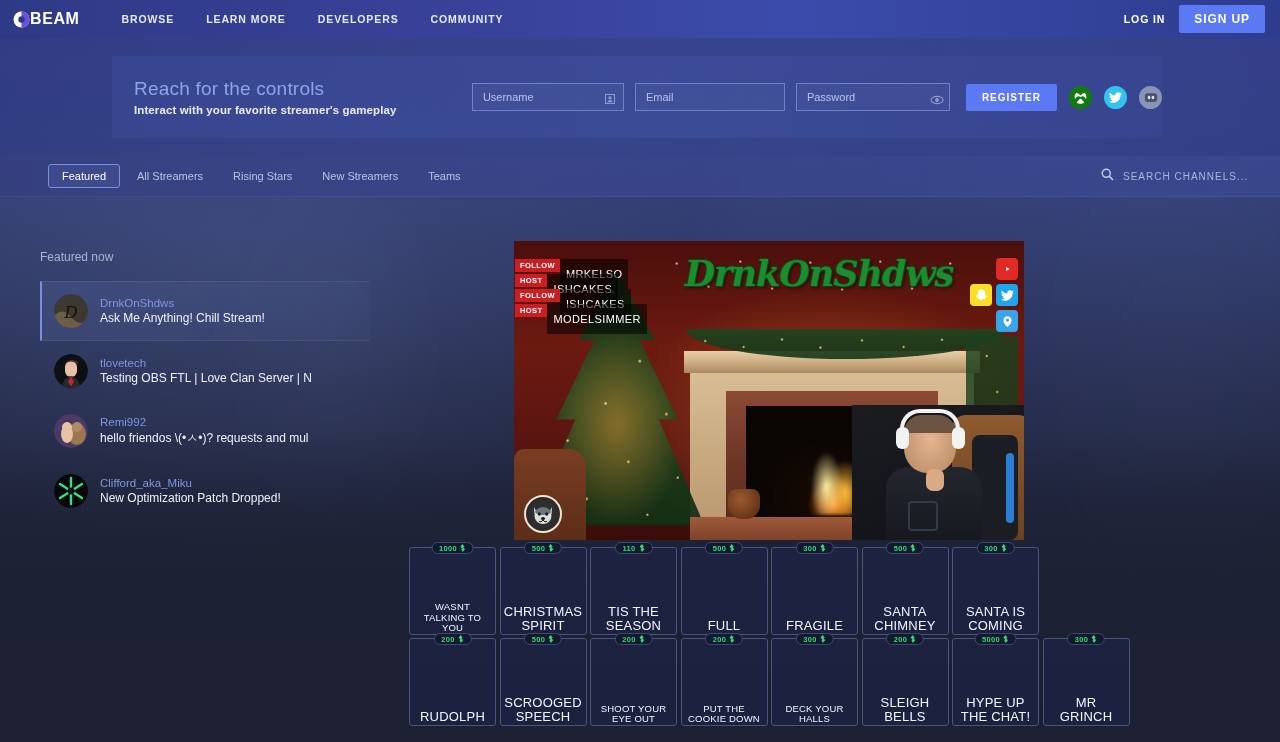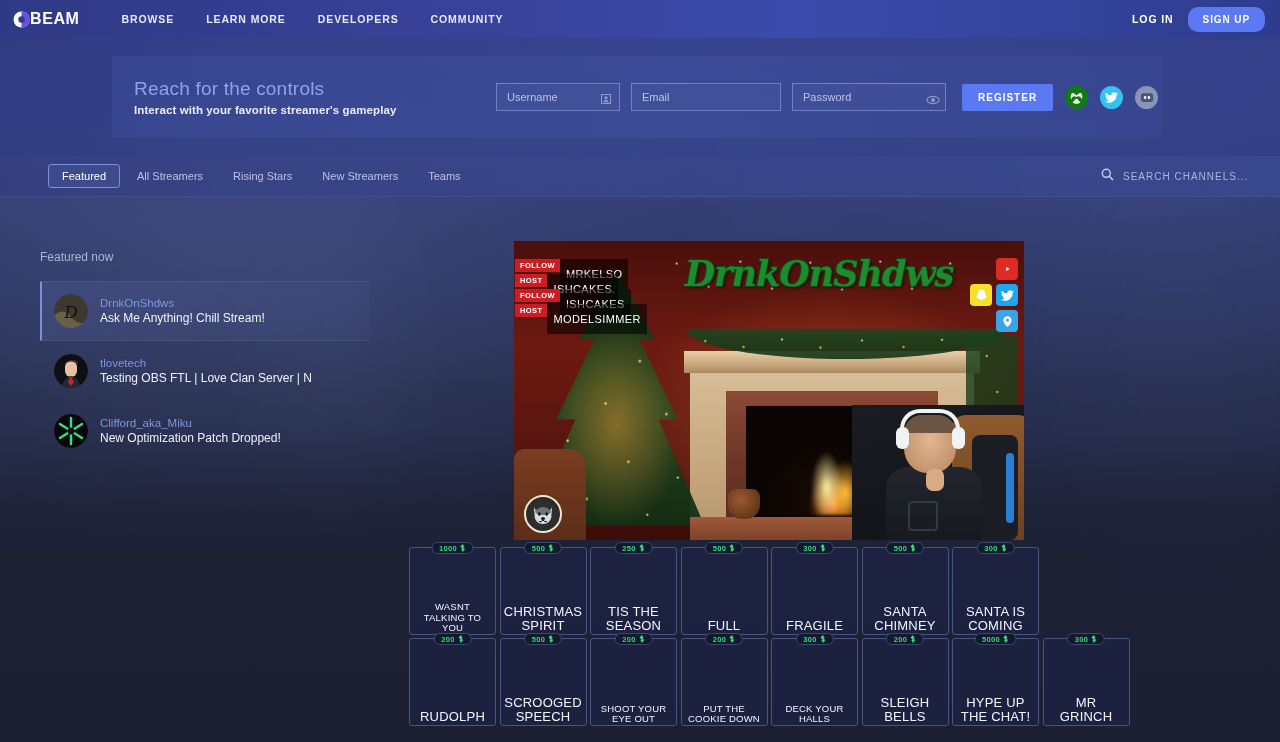--- a/index.html
+++ b/index.html
@@ -52,22 +52,22 @@
     font-family:"Liberation Sans", sans-serif;
   }
   .nav-links { display:flex; align-items:center; gap:32px; margin-left: 42px; }
   .nav-link {
     color:#e6e9f8; font-size:10.5px; font-weight:700; letter-spacing:.9px;
     text-transform:uppercase; cursor:pointer; white-space:nowrap;
   }
   .topbar-right { margin-left:auto; display:flex; align-items:center; gap:14px; margin-right:15px; }
   .login-btn { color:#fff; font-size:10.5px; font-weight:700; letter-spacing:.9px; cursor:pointer; }
   .signup-btn {
-    background:#5a79f2; color:#fff; font-size:10px; font-weight:700;
-    letter-spacing:.9px; padding:7px 15px; border-radius:10px; cursor:pointer;
+    background:#5a79f2; color:#fff; font-size:12px; font-weight:700;
+    letter-spacing:.9px; padding:7px 15px; border-radius:2px; cursor:pointer;
   }
 
   
   #hero {
     position:absolute; left:0; top:38px; width:1280px; height:118px;
     z-index: 15;
     background: linear-gradient(90deg, rgba(44,56,130,0.55) 0%, rgba(56,70,150,0.45) 50%, rgba(48,60,138,0.5) 100%);
   }
   #hero-inner {
     position:absolute; left:112px; top:18px; width:1050px; height:82px;
@@ -85,21 +85,21 @@
     position:relative; height:28px; border:1px solid #6d83c9;
     background: rgba(255,255,255,0.03);
     display:flex; align-items:center;
   }
   .field input {
     border:0; outline:0; background:transparent; color:#dfe5fa;
     font-family:"Liberation Sans", sans-serif; font-size:11px; font-weight:400;
     padding: 0 22px 0 10px; height:100%; width:100%;
   }
   .field input::placeholder { color:#b9c4e8; opacity:1; }
-  .field-w1 { width:124px; }
+  .field-w1 { width:152px; }
   .field-w2 { width:150px; }
   .field-w3 { width:154px; }
   .field-icon {
     position:absolute; right:7px; top:50%; transform:translateY(-50%);
     width:12px; height:12px; opacity:.75; cursor:pointer;
   }
   .reg-actions { display:flex; align-items:center; gap:12px; margin-left:16px; }
   .register-btn {
     background:#5a79f2; color:#fff; font-size:10px; font-weight:700; letter-spacing:1px;
     padding:8px 16px; border-radius:2px; cursor:pointer;
@@ -528,20 +528,36 @@
           <path d="M8 34 q0 -10 9 -12 q9 2 9 12 z" fill="#232833"></path>
           <path d="M17 22 l3 6 l-3 4 l-3 -4 z" fill="#c3262c"></path>
         </svg>
       </span>
       <span class="stream-meta">
         <span class="stream-user">tlovetech</span>
         <span class="stream-title">Testing OBS FTL | Love Clan Server | N</span>
       </span>
     </div>
 
+    <div class="stream-item">
+      <span class="avatar">
+        <svg width="34" height="34" viewBox="0 0 34 34">
+          <circle cx="17" cy="17" r="17" fill="#4b3a68"></circle>
+          <ellipse cx="23" cy="20" rx="9" ry="11" fill="#9c7553"></ellipse>
+          <circle cx="23" cy="13" r="5" fill="#b08a66"></circle>
+          <ellipse cx="13" cy="20" rx="6" ry="9" fill="#e8c4a4"></ellipse>
+          <circle cx="13" cy="13" r="5" fill="#e8c4a4"></circle>
+          <path d="M8.5 10 q5 -5 9 0 l0 -2 q-5 -5 -9 2z" fill="#4a3326"></path>
+        </svg>
+      </span>
+      <span class="stream-meta">
+        <span class="stream-user">Remi992</span>
+        <span class="stream-title">hello friendos \(•ㅅ•)? requests and mul</span>
+      </span>
+    </div>
 
     <div class="stream-item">
       <span class="avatar">
         <svg width="34" height="34" viewBox="0 0 34 34">
           <circle cx="17" cy="17" r="17" fill="#05080a"></circle>
           <g stroke="#35e08a" stroke-width="2.4" stroke-linecap="round">
             <line x1="17" y1="4" x2="17" y2="30"></line>
             <line x1="6" y1="10" x2="28" y2="24"></line>
             <line x1="28" y1="10" x2="6" y2="24"></line>
           </g>
@@ -665,21 +681,21 @@
         <span class="ctrl-cost">
           <span class="ctrl-cost-val">500</span>
           <svg class="spark" viewBox="0 0 6 8">
               <path d="M3 0 L5 3 L3.6 3 L5.4 5.2 L3 8 L1.6 5 L2.8 5 L0.8 2.6 Z" fill="#35d97a"></path>
             </svg>
         </span>
         <span class="ctrl-label size-lg">CHRISTMAS SPIRIT</span>
       </div>
       <div class="ctrl-btn">
         <span class="ctrl-cost">
-          <span class="ctrl-cost-val">250</span>
+          <span class="ctrl-cost-val">110</span>
           <svg class="spark" viewBox="0 0 6 8">
               <path d="M3 0 L5 3 L3.6 3 L5.4 5.2 L3 8 L1.6 5 L2.8 5 L0.8 2.6 Z" fill="#35d97a"></path>
             </svg>
         </span>
         <span class="ctrl-label size-lg">TIS THE SEASON</span>
       </div>
       <div class="ctrl-btn">
         <span class="ctrl-cost">
           <span class="ctrl-cost-val">500</span>
           <svg class="spark" viewBox="0 0 6 8">

